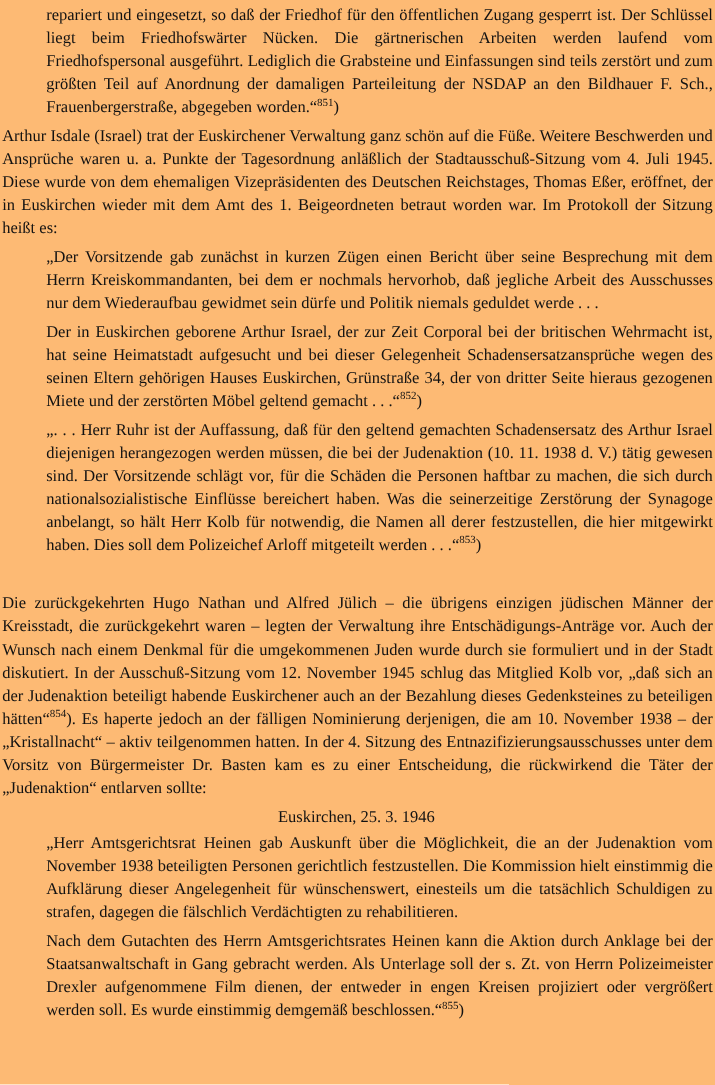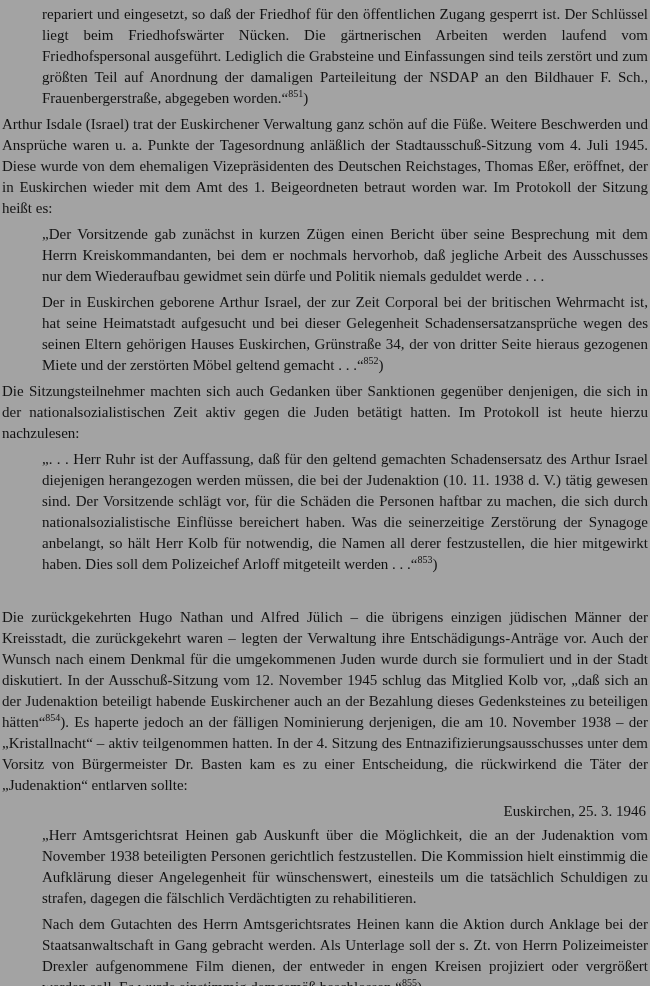--- a/index.html
+++ b/index.html
@@ -7,38 +7,38 @@
     padding: 0;
     background: #ffffff;
   }
   .page {
     position: relative;
     width: 650px;
     height: 986px;
     box-sizing: border-box;
     padding: 4px 2px 0 2px;
     overflow: hidden;
-    background: #a3a3a3;
+    background: #fdba74;
     color: #121212;
     font-family: "Liberation Serif", "DejaVu Serif", serif;
     font-size: 15px;
     line-height: 21px;
   }
   p.blk {
     margin: 0 0 5px 0;
     text-align: justify;
   }
   p.quote {
     margin-left: 40px;
   }
   p.gap {
     margin-top: 32px;
   }
   p.dateline {
-    text-align: right;
+    text-align: center;
     margin: 4px 2px 3px 0;
   }
   sup.fn {
     font-size: 10px;
     line-height: 0;
     vertical-align: super;
   }
 </style>
 </head>
 <body>
@@ -46,21 +46,20 @@
 <div class="page">
 
   <p class="blk quote"><span>repariert und eingesetzt, so daß der Friedhof für den öffentlichen Zugang gesperrt ist. Der Schlüssel liegt beim Friedhofswärter Nücken. Die gärtnerischen Arbeiten werden laufend vom Friedhofspersonal ausgeführt. Lediglich die Grabsteine und Einfassungen sind teils zerstört und zum größten Teil auf Anordnung der damaligen Parteileitung der NSDAP an den Bildhauer F. Sch., Frauenbergerstraße, abgegeben worden.“</span><sup class="fn">851</sup><span>)</span></p>
 
   <p class="blk"><span>Arthur Isdale (Israel) trat der Euskirchener Verwaltung ganz schön auf die Füße. Weitere Beschwerden und Ansprüche waren u. a. Punkte der Tagesordnung anläßlich der Stadtausschuß-Sitzung vom 4. Juli 1945. Diese wurde von dem ehemaligen Vizepräsidenten des Deutschen Reichstages, Thomas Eßer, eröffnet, der in Euskirchen wieder mit dem Amt des 1. Beigeordneten betraut worden war. Im Protokoll der Sitzung heißt es:</span></p>
 
   <p class="blk quote"><span>„Der Vorsitzende gab zunächst in kurzen Zügen einen Bericht über seine Besprechung mit dem Herrn Kreiskommandanten, bei dem er nochmals hervorhob, daß jegliche Arbeit des Ausschusses nur dem Wiederaufbau gewidmet sein dürfe und Politik niemals geduldet werde . . .</span></p>
 
   <p class="blk quote"><span>Der in Euskirchen geborene Arthur Israel, der zur Zeit Corporal bei der britischen Wehrmacht ist, hat seine Heimatstadt aufgesucht und bei dieser Gelegenheit Schadensersatzansprüche wegen des seinen Eltern gehörigen Hauses Euskirchen, Grünstraße 34, der von dritter Seite hieraus gezogenen Miete und der zerstörten Möbel geltend gemacht . . .“</span><sup class="fn">852</sup><span>)</span></p>
 
-  <p class="blk"><span>Die Sitzungsteilnehmer machten sich auch Gedanken über Sanktionen gegenüber denjenigen, die sich in der nationalsozialistischen Zeit aktiv gegen die Juden betätigt hatten. Im Protokoll ist heute hierzu nachzulesen:</span></p>
 
   <p class="blk quote"><span>„. . . Herr Ruhr ist der Auffassung, daß für den geltend gemachten Schadensersatz des Arthur Israel diejenigen herangezogen werden müssen, die bei der Judenaktion (10. 11. 1938 d. V.) tätig gewesen sind. Der Vorsitzende schlägt vor, für die Schäden die Personen haftbar zu machen, die sich durch nationalsozialistische Einflüsse bereichert haben. Was die seinerzeitige Zerstörung der Synagoge anbelangt, so hält Herr Kolb für notwendig, die Namen all derer festzustellen, die hier mitgewirkt haben. Dies soll dem Polizeichef Arloff mitgeteilt werden . . .“</span><sup class="fn">853</sup><span>)</span></p>
 
   <p class="blk gap"><span>Die zurückgekehrten Hugo Nathan und Alfred Jülich – die übrigens einzigen jüdischen Männer der Kreisstadt, die zurückgekehrt waren – legten der Verwaltung ihre Entschädigungs-Anträge vor. Auch der Wunsch nach einem Denkmal für die umgekommenen Juden wurde durch sie formuliert und in der Stadt diskutiert. In der Ausschuß-Sitzung vom 12. November 1945 schlug das Mitglied Kolb vor, „daß sich an der Judenaktion beteiligt habende Euskirchener auch an der Bezahlung dieses Gedenksteines zu beteiligen hätten“</span><sup class="fn">854</sup><span>). Es haperte jedoch an der fälligen Nominierung derjenigen, die am 10. November 1938 – der „Kristallnacht“ – aktiv teilgenommen hatten. In der 4. Sitzung des Entnazifizierungsausschusses unter dem Vorsitz von Bürgermeister Dr. Basten kam es zu einer Entscheidung, die rückwirkend die Täter der „Judenaktion“ entlarven sollte:</span></p>
 
   <p class="blk dateline"><span>Euskirchen, 25. 3. 1946</span></p>
 
   <p class="blk quote"><span>„Herr Amtsgerichtsrat Heinen gab Auskunft über die Möglichkeit, die an der Judenaktion vom November 1938 beteiligten Personen gerichtlich festzustellen. Die Kommission hielt einstimmig die Aufklärung dieser Angelegenheit für wünschenswert, einesteils um die tatsächlich Schuldigen zu strafen, dagegen die fälschlich Verdächtigten zu rehabilitieren.</span></p>
 
   <p class="blk quote"><span>Nach dem Gutachten des Herrn Amtsgerichtsrates Heinen kann die Aktion durch Anklage bei der Staatsanwaltschaft in Gang gebracht werden. Als Unterlage soll der s. Zt. von Herrn Polizeimeister Drexler aufgenommene Film dienen, der entweder in engen Kreisen projiziert oder vergrößert werden soll. Es wurde einstimmig demgemäß beschlossen.“</span><sup class="fn">855</sup><span>)</span></p>

